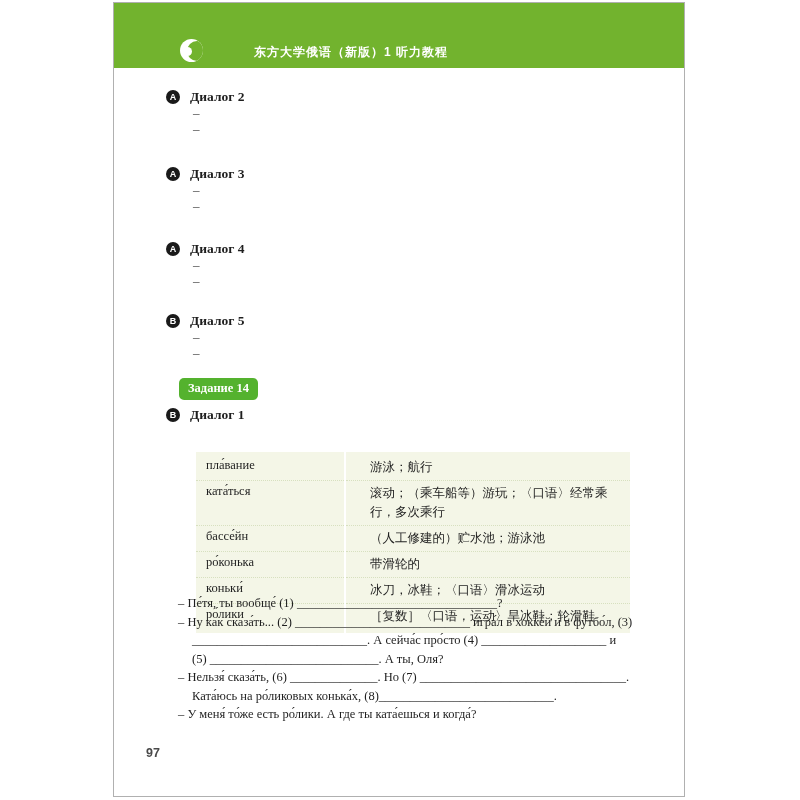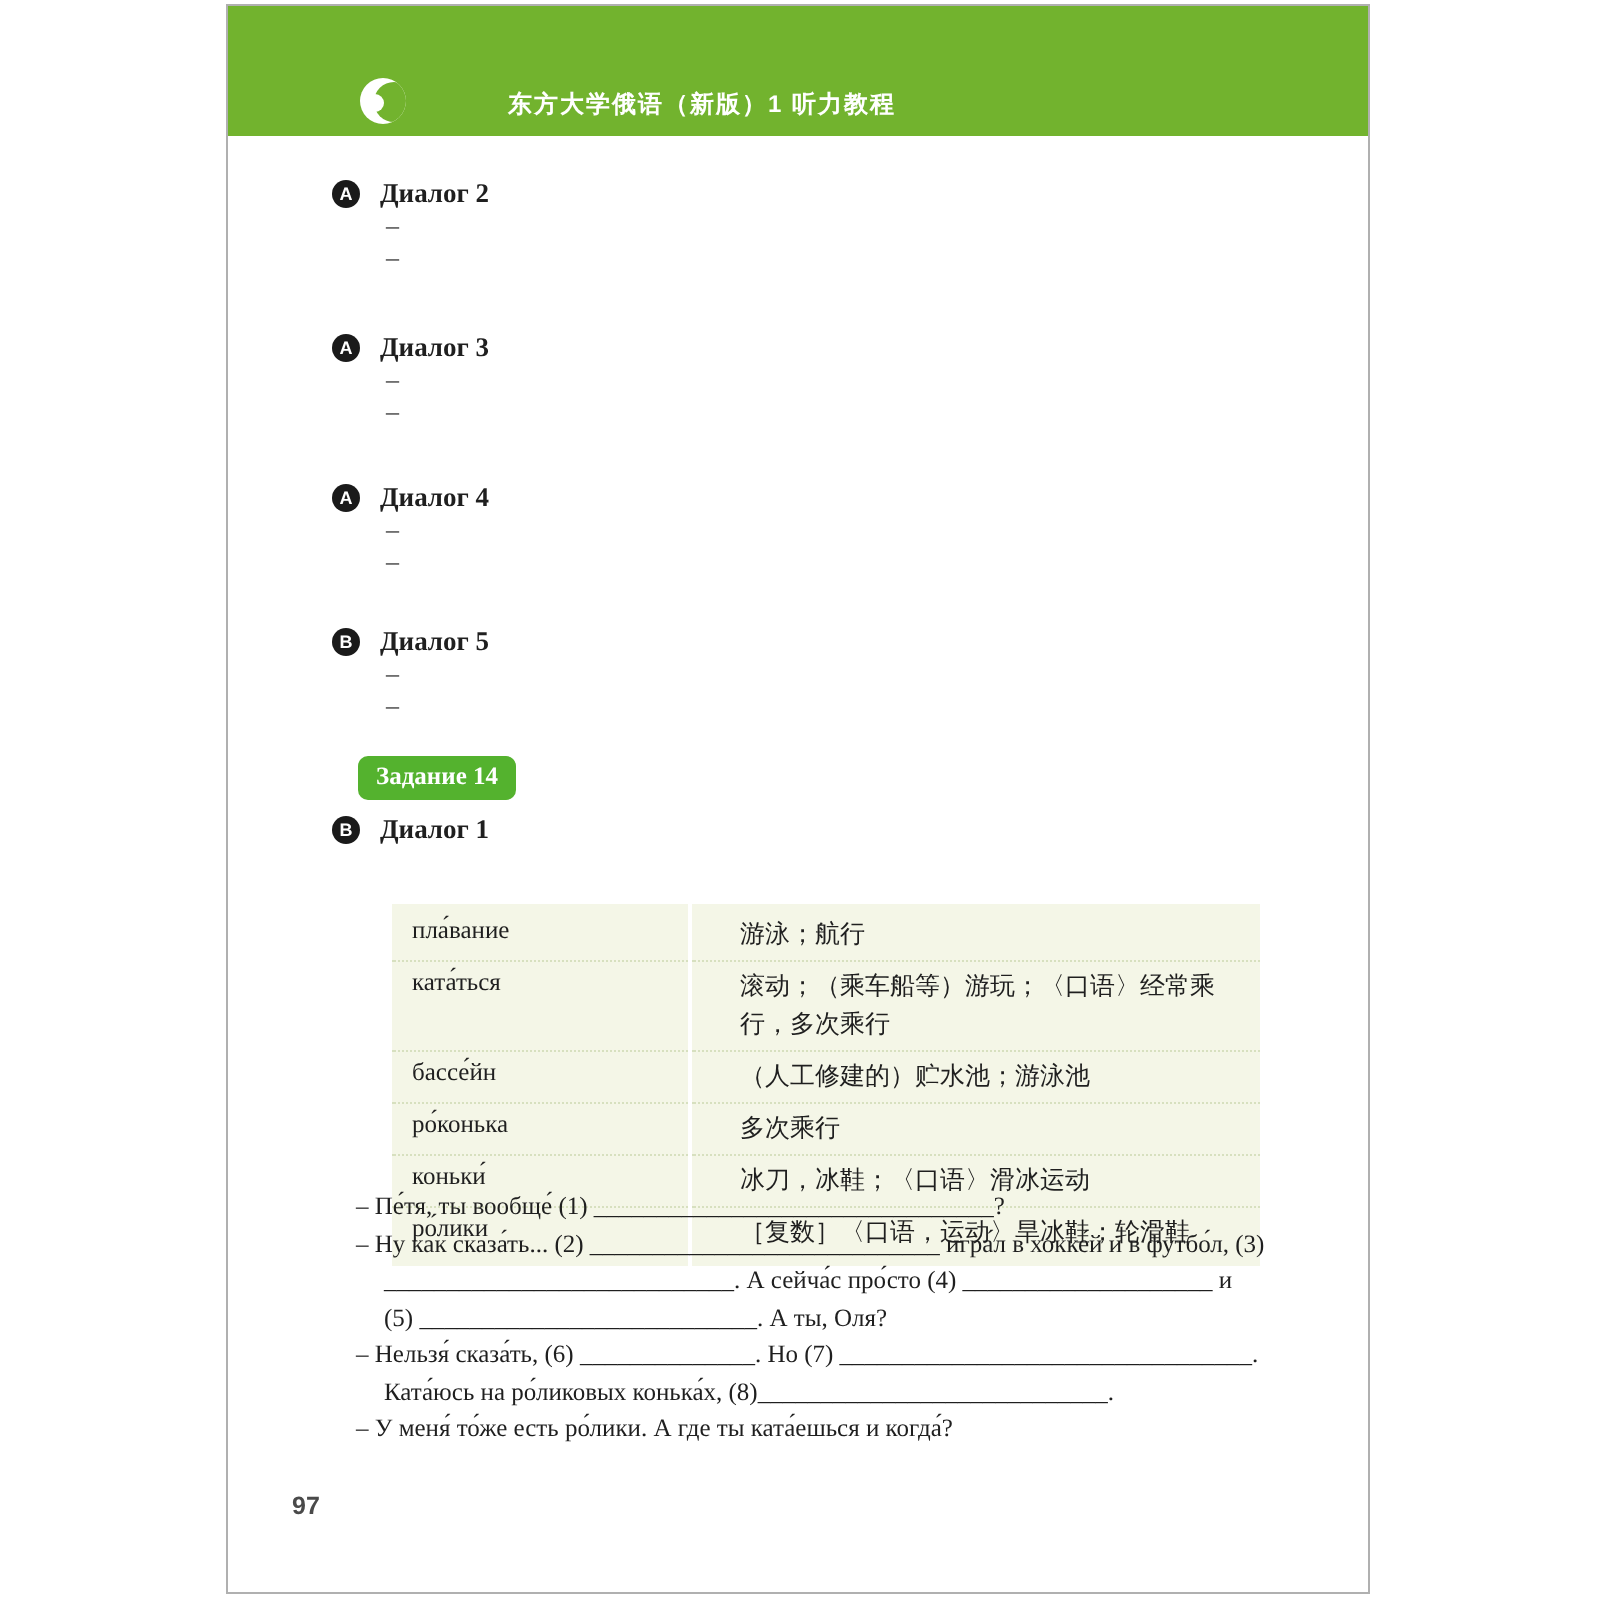--- a/index.html
+++ b/index.html
@@ -126,21 +126,21 @@
       <tr>
         <td class="col-word">ката́ться</td>
         <td class="col-def">滚动；（乘车船等）游玩；〈口语〉经常乘行，多次乘行</td>
       </tr>
       <tr>
         <td class="col-word">бассе́йн</td>
         <td class="col-def">（人工修建的）贮水池；游泳池</td>
       </tr>
       <tr>
         <td class="col-word">ро́конька</td>
-        <td class="col-def">多次乘行</td>
+        <td class="col-def">带滑轮的</td>
       </tr>
       <tr>
         <td class="col-word">коньки́</td>
         <td class="col-def">冰刀，冰鞋；〈口语〉滑冰运动</td>
       </tr>
       <tr>
         <td class="col-word">ро́лики</td>
         <td class="col-def">［复数］〈口语，运动〉旱冰鞋；轮滑鞋</td>
       </tr>
     </tbody>

